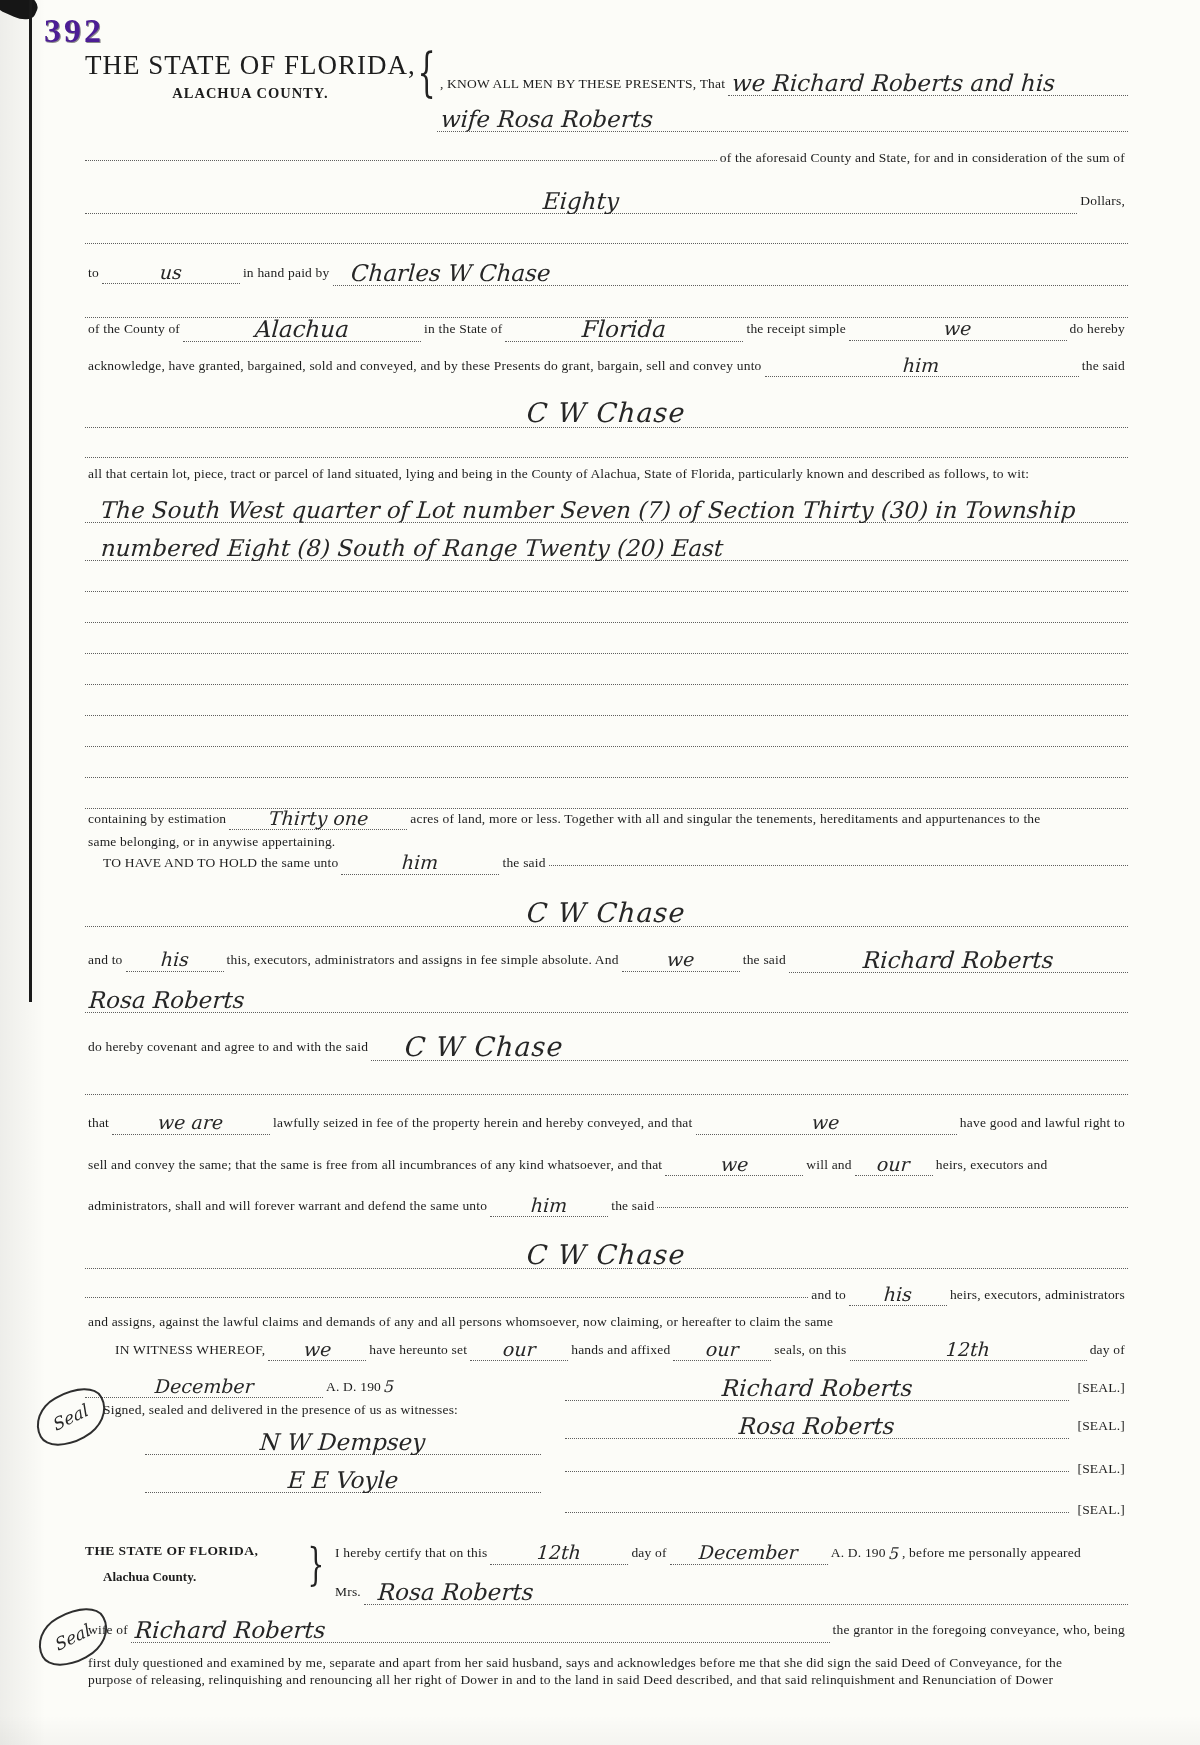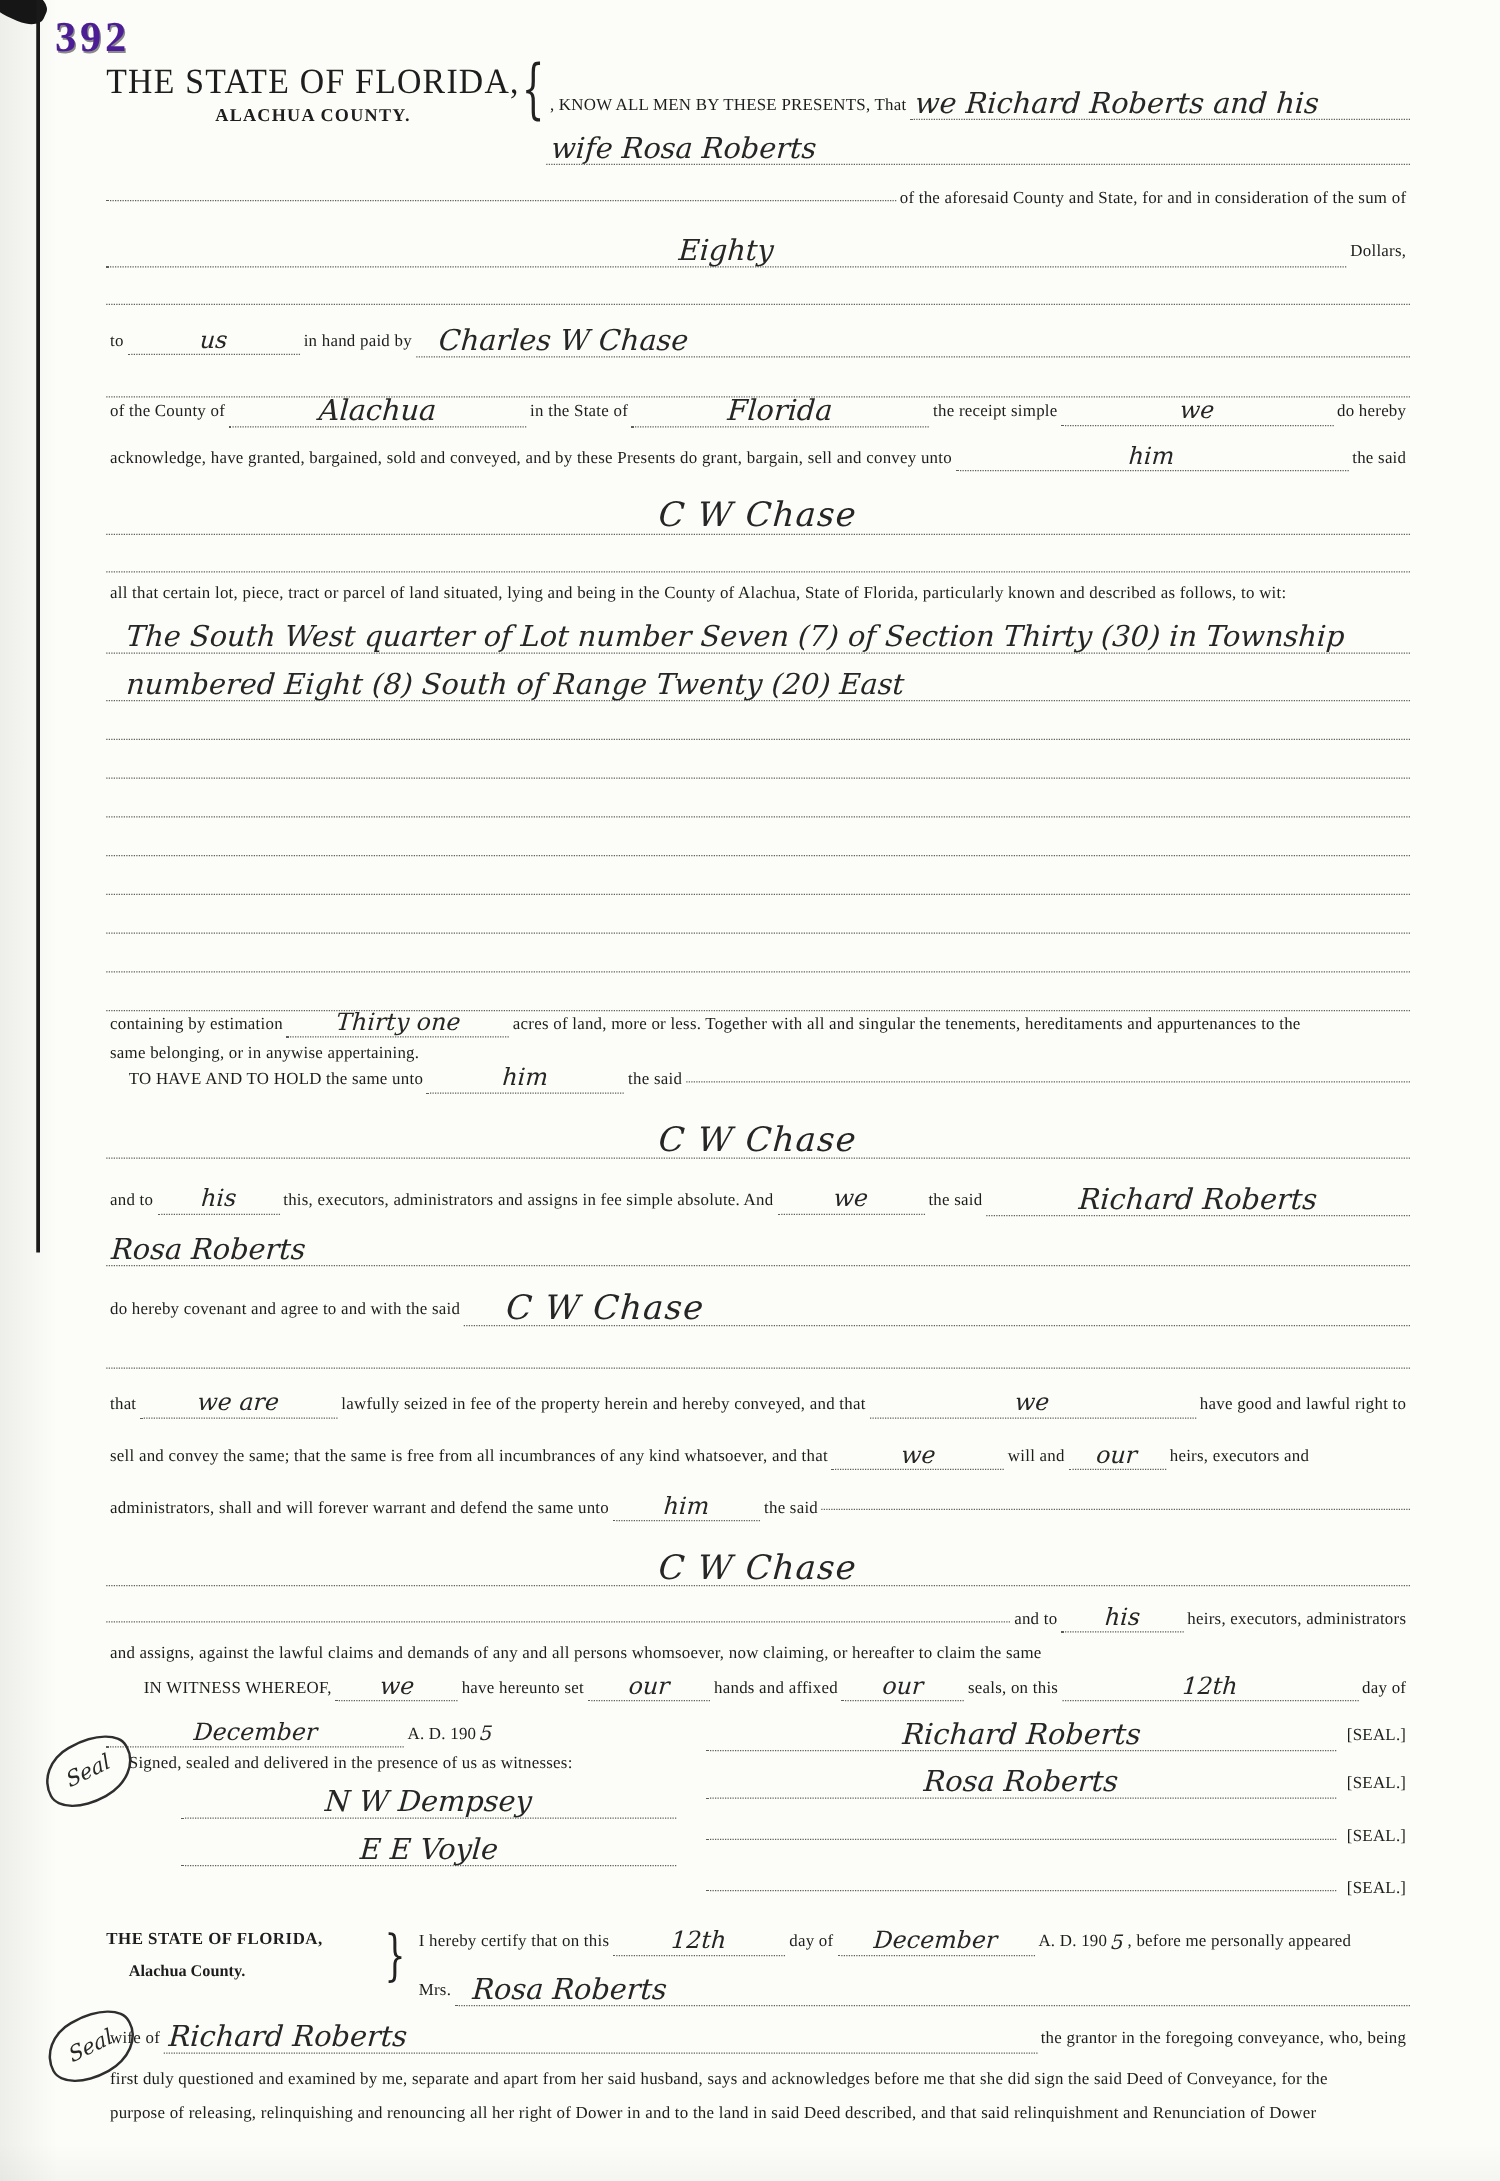--- a/index.html
+++ b/index.html
@@ -294,21 +294,21 @@
       </div>
     </div>
     <div class="row" style="margin-top:14px;">
       <span class="printed">wife of</span>
       <span class="dot l"><i class="hw lg">Richard Roberts</i></span>
       <span class="printed">the grantor in the foregoing conveyance, who, being</span>
     </div>
     <div class="row" style="margin-top:12px;">
         <span class="printed wrap">first duly questioned and examined by me, separate and apart from her said husband, says and acknowledges before me that she did sign the said Deed of Conveyance, for the</span>
       </div>
-    <div class="row" style="margin-top:10px;">
+    <div class="row" style="">
         <span class="printed wrap">purpose of releasing, relinquishing and renouncing all her right of Dower in and to the land in said Deed described, and that said relinquishment and Renunciation of Dower</span>
       </div>
 
   </div>
 
   <div class="seal-oval" style="left:34px;top:1392px;">
     <i class="hw">Seal</i>
   </div>
   <div class="seal-oval" style="left:36px;top:1612px;">
     <i class="hw">Seal</i>

